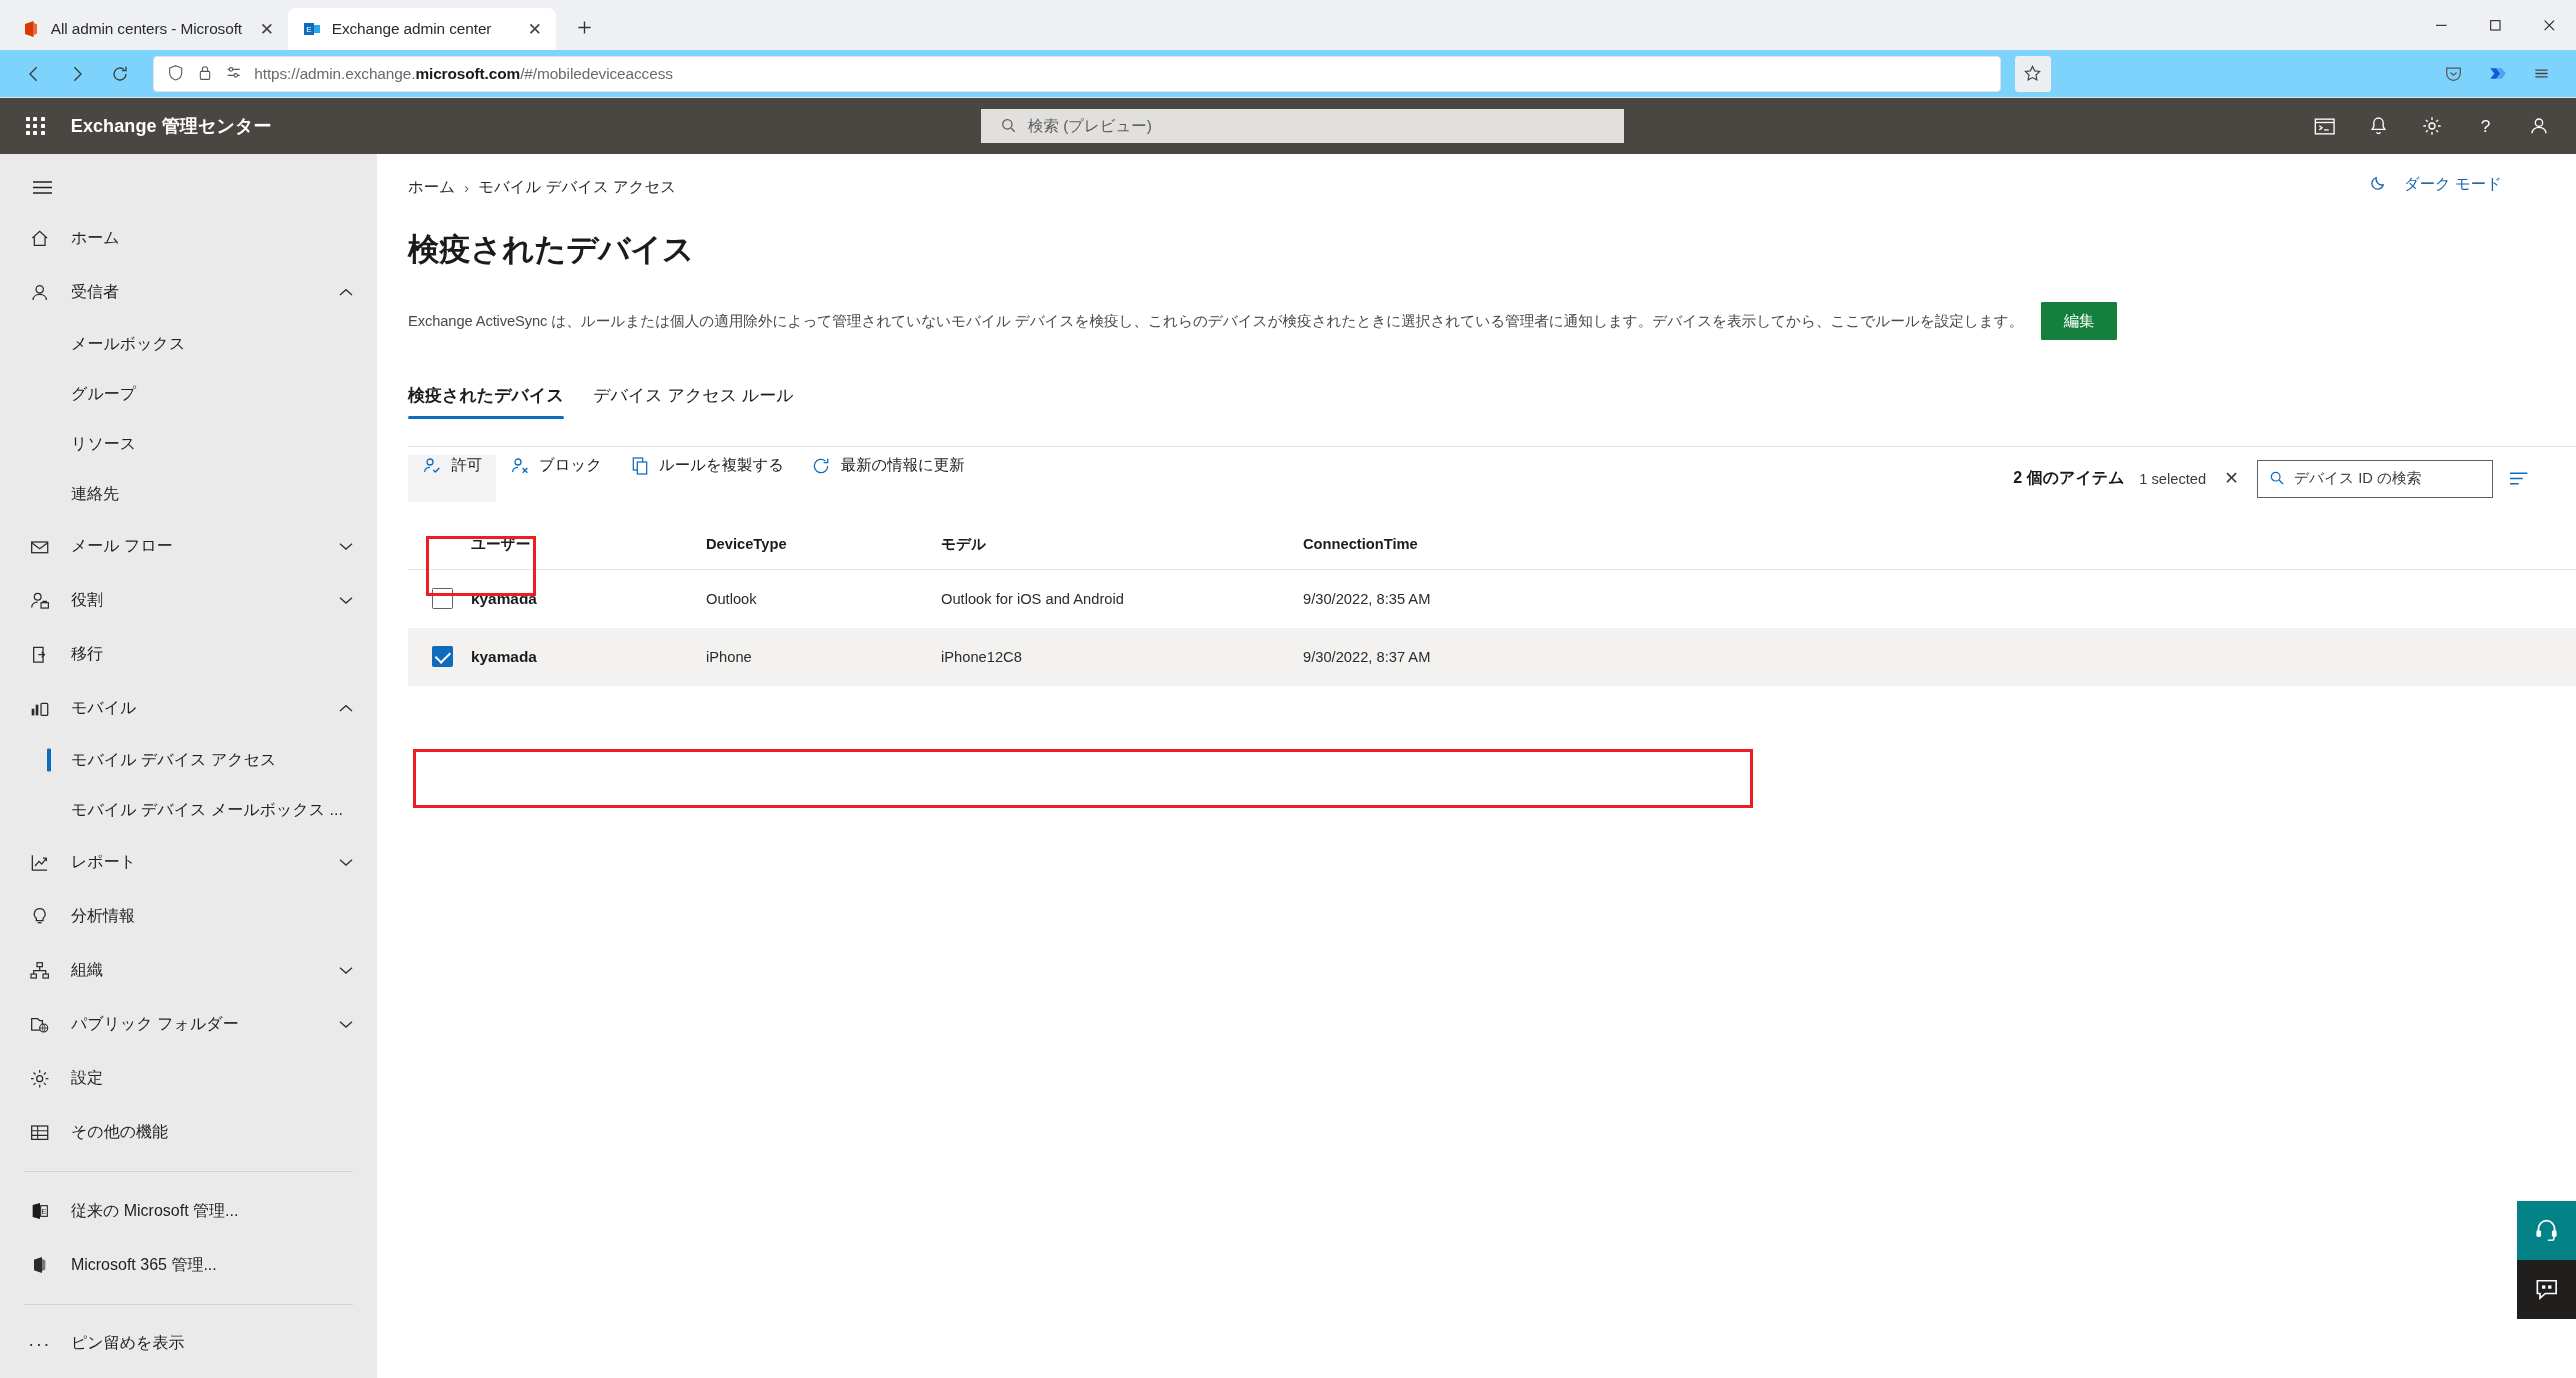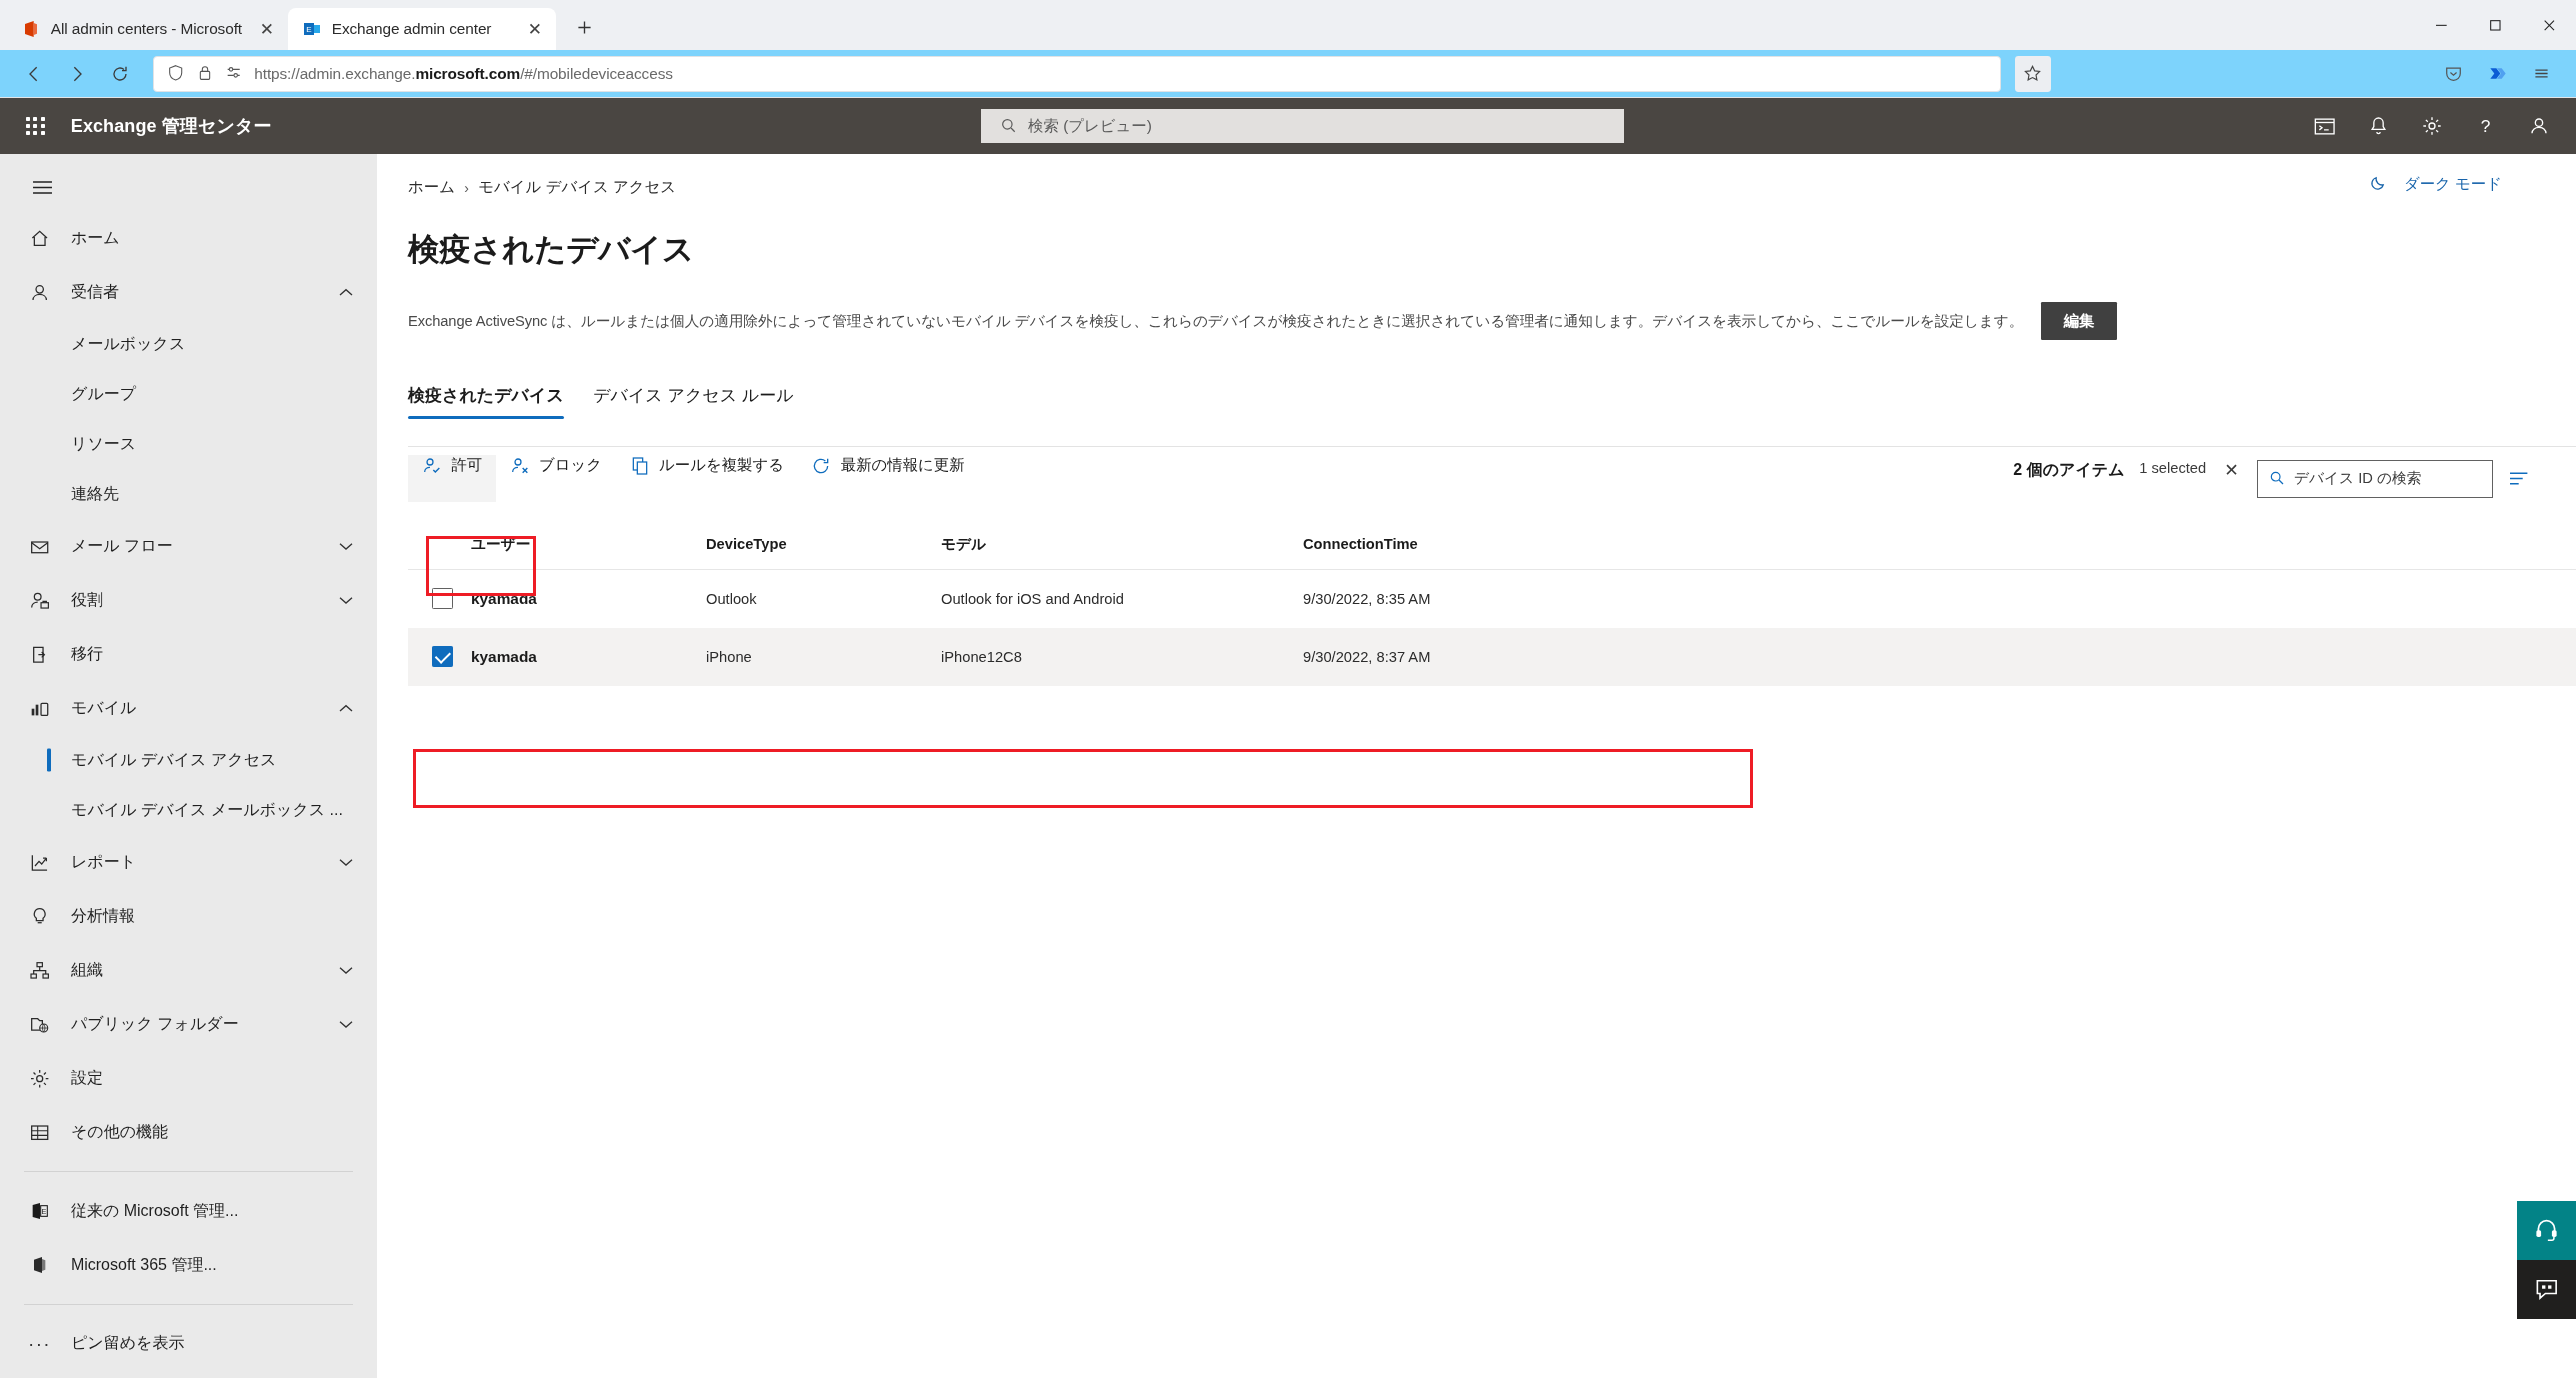--- a/index.html
+++ b/index.html
@@ -206,22 +206,22 @@
     margin-top: 31px;
     font-size: 31.5px; font-weight: 700; color: #1b1b1b;
     letter-spacing: -0.3px;
   }
   .desc-row {
     margin-top: 31px;
     display: flex; align-items: center; gap: 17.4px;
   }
   .desc-text { font-size: 14.7px; color: #4a4a4a; white-space: nowrap; letter-spacing: -0.1px; }
   .edit-btn {
-    background: #404040; color: #ffffff;
-    font-size: 15.4px; font-weight: 700;
+    background: #15803d; color: #ffffff;
+    font-size: 15.4px; font-weight: 400;
     padding: 8.7px 23px; border: none; border-radius: 1.3px;
   }
   .tabs {
     margin-top: 44px;
     display: flex; gap: 0; align-items: flex-end;
     border-bottom: 0;
   }
   .tab-item {
     font-size: 17px; color: #1b1b1b;
     padding: 0 14.7px 12px 14.7px;
@@ -247,21 +247,21 @@
     height: 47px;
     display: flex; align-items: flex-start; gap: 8.7px;
     padding: 0 13.4px;
     font-size: 15.4px; color: #1b1b1b;
     white-space: nowrap;
   }
   .cmd-btn.highlighted { background: #f3f3f3; }
   .cmd-icon { width: 21.4px; height: 21.4px; display: flex; align-items: center; justify-content: center; color: #0f6cbd; }
   .cmd-right {
     margin-left: auto;
-    display: flex; gap: 14.7px;
+    display: flex; align-items: center; gap: 14.7px;
   }
   .item-count { font-size: 16px; font-weight: 700; color: #1b1b1b; white-space: nowrap; }
   .sel-count { font-size: 14.7px; color: #3a3a3a; white-space: nowrap; }
   .sel-clear { font-size: 17.4px; color: #3a3a3a; width: 21.4px; text-align: center; }
   .devsearch {
     width: 236px; height: 38px;
     border: 0.7px solid #616161;
     display: flex; align-items: center; gap: 9.4px;
     padding: 0 10.7px;
   }

